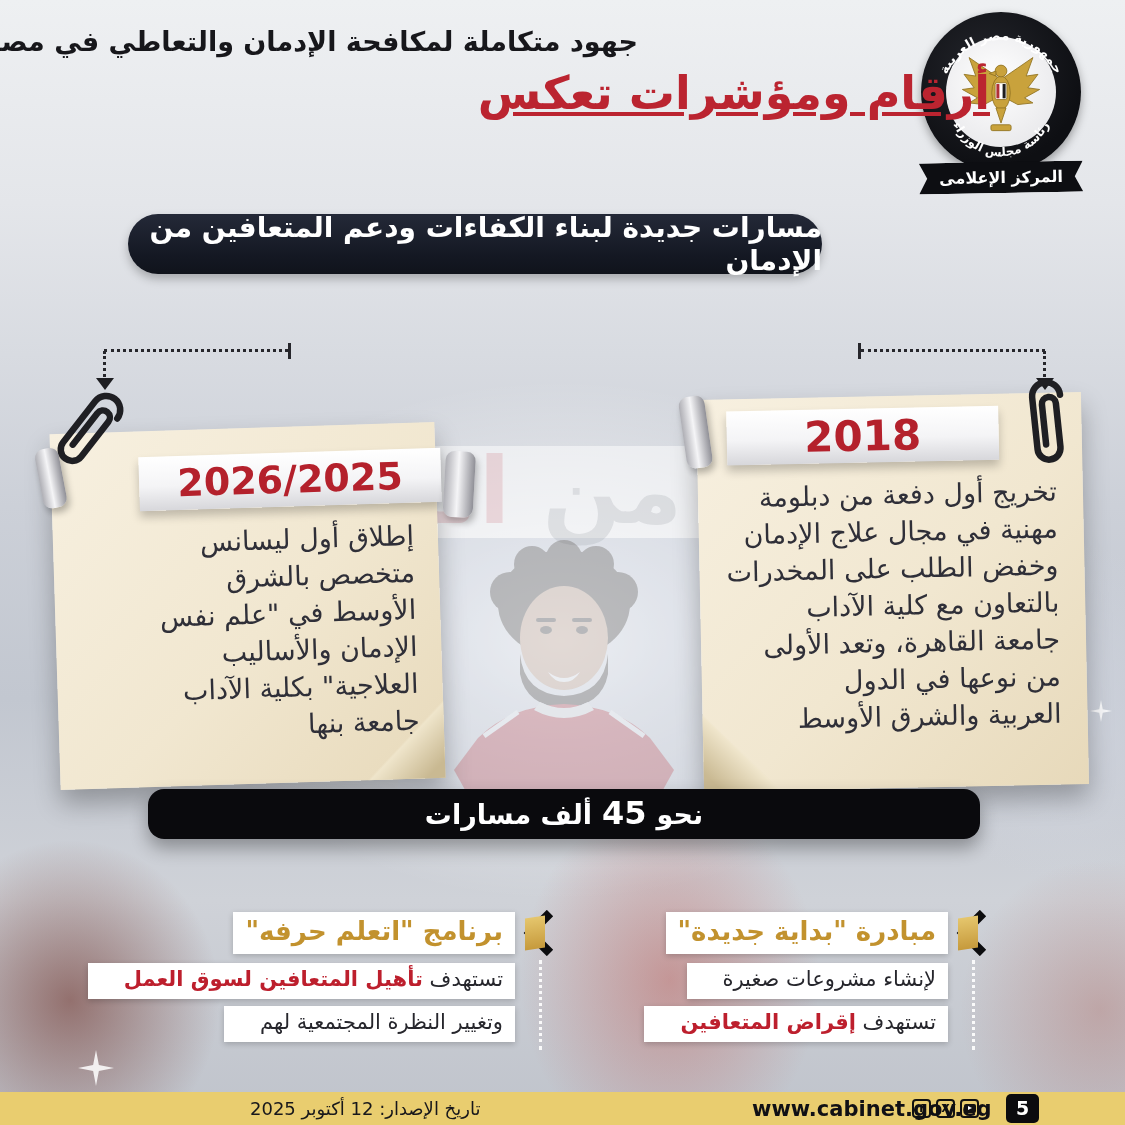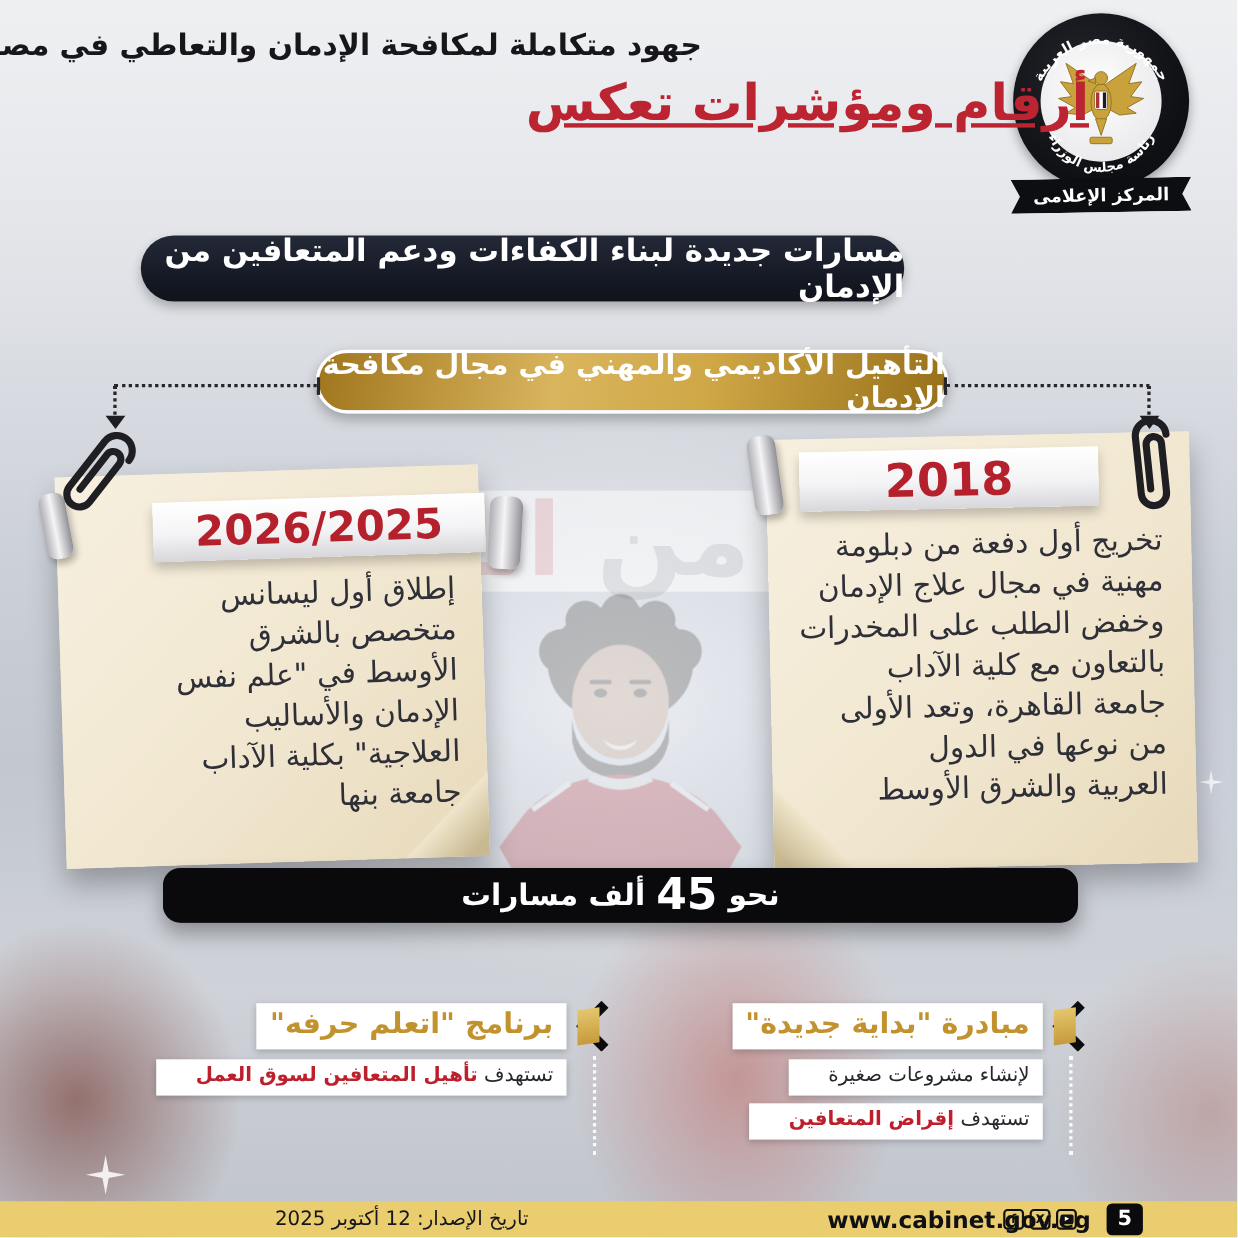--- a/index.html
+++ b/index.html
@@ -84,33 +84,33 @@
   .note-left .note-text{top:94px;right:24px;left:26px;}
   .note-right .note-text{top:80px;right:26px;left:24px;}
   .paperclip{position:absolute;}
 
   
   .stats{position:absolute;left:148px;top:789px;width:832px;border-radius:16px;overflow:hidden;
     box-shadow:0 9px 18px rgba(0,0,0,.32);}
   .stats-top{height:50px;background:#0a0a0d;color:#fff;display:flex;align-items:center;justify-content:center;
     gap:10px;direction:rtl;}
   .stats-top .sm{font-size:27px;font-weight:bold;}
-  .stats-top .big{font-size:40px;font-weight:bold;position:relative;top:-1px;}
+  .stats-top .big{font-size:32px;font-weight:bold;position:relative;top:-1px;}
   .stats-bottom{height:42px;background:linear-gradient(180deg,#eed177 0%,#dcb851 55%,#c09731 100%);
     color:#14181f;font-weight:bold;font-size:24px;display:flex;align-items:center;justify-content:center;direction:rtl;}
 
   
   .prog{position:absolute;top:910px;width:520px;direction:rtl;}
   .prog.right{right:135px;}
   .prog.left{right:568px;}
   .prow{display:flex;align-items:center;gap:8px;margin-bottom:7px;}
   .prow.indent{margin-right:42px;}
   .wbox{background:#fff;padding:4px 12px 8px;box-shadow:0 2px 6px rgba(0,0,0,.2);display:inline-block;white-space:nowrap;}
   .ptitle{color:#c2922e;font-weight:bold;font-size:26px;}
-  .pbody{font-size:18px;color:#26262c;padding-left:36px;}
+  .pbody{font-size:21px;color:#26262c;padding-left:36px;}
   .pbody b{color:#bd1f2d;}
   .chev{position:relative;width:34px;height:46px;flex:none;}
   .chev .wedge{position:absolute;left:2px;top:7px;width:20px;height:32px;background:linear-gradient(#e5c66d,#c69a3c);transform:skewY(-8deg);}
   .vdots{position:absolute;top:50px;height:90px;width:0;border-right:3px dotted rgba(255,255,255,.9);}
   .prog.right .vdots{right:15px;}
   .prog.left .vdots{right:15px;}
 
   
   .footer{position:absolute;left:0;top:1092px;width:1125px;height:33px;background:#e9cd6f;}
   .src-pill{position:absolute;left:0;top:3px;height:29px;line-height:29px;background:#0c0c0f;color:#fff;
@@ -199,21 +199,20 @@
     <div class="logo-ribbon">المركز الإعلامى</div>
   </div>
 
   <div class="kicker">جهود متكاملة لمكافحة الإدمان والتعاطي في مصر..</div>
   <div class="title">
     <div class="t1">أرقام ومؤشرات تعكس</div>
   </div>
 
   <div class="topic-pill">مسارات جديدة لبناء الكفاءات ودعم المتعافين من الإدمان</div>
 
-  <div class="section-pill">التأهيل الأكاديمي والمهني في مجال مكافحة الإدمان</div>
 
   <div class="conn tick" style="left:288px;top:343px;"></div>
   <div class="conn h" style="left:104px;top:349px;width:184px;"></div>
   <div class="conn v" style="left:103px;top:351px;height:26px;"></div>
   <div class="conn arrow" style="left:96px;top:378px;"></div>
   <div class="conn tick" style="left:858px;top:343px;"></div>
   <div class="conn h" style="left:861px;top:349px;width:184px;"></div>
   <div class="conn v" style="left:1043px;top:351px;height:26px;"></div>
   <div class="conn arrow" style="left:1036px;top:378px;"></div>
 
@@ -287,20 +286,23 @@
         <span class="wedge"></span>
         <svg width="34" height="46" viewBox="0 0 34 46">
             <polyline points="27,3 7,23 27,43" fill="none" stroke="#0c0c0e" stroke-width="9"></polyline>
           </svg>
       </span>
       <span class="wbox ptitle">برنامج "اتعلم حرفه"</span>
     </div>
     <div class="prow indent">
       <span class="wbox pbody"><span>تستهدف</span> <b>تأهيل المتعافين لسوق العمل</b></span>
     </div>
+    <div class="prow indent">
+      <span class="wbox pbody">وتغيير النظرة المجتمعية لهم</span>
+    </div>
     <div class="vdots"></div>
   </div>
 
   <div class="footer">
     <div class="release">تاريخ الإصدار: 12 أكتوبر 2025</div>
     <div class="site">www.cabinet.gov.eg</div>
     <div class="social">
       <span class="sq">f</span>
       <span class="sq">X</span>
       <span class="sq">

